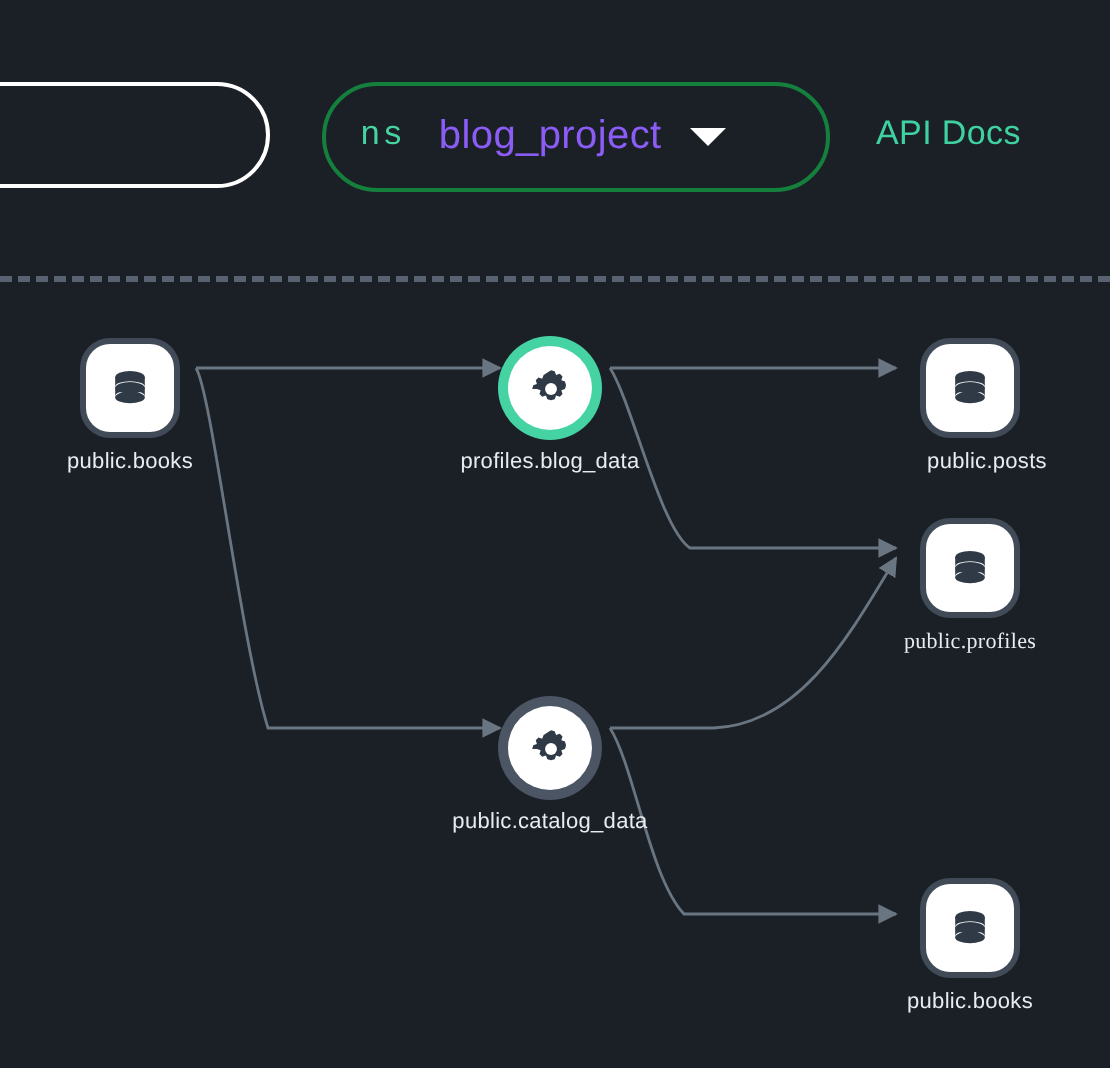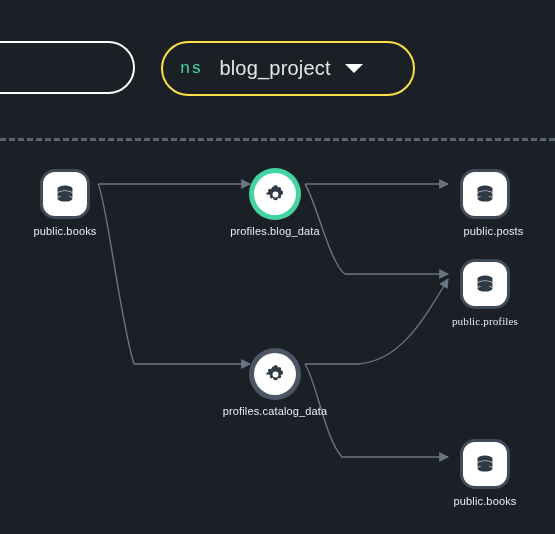--- a/index.html
+++ b/index.html
@@ -38,36 +38,36 @@
     box-sizing: border-box;
     background: transparent;
   }
 
   #namespace-pill {
     position: absolute;
     left: 161px;
     top: 41px;
     width: 254px;
     height: 55px;
-    border: 2px solid #fde047;
+    border: 2px solid #15803d;
     border-radius: 30px;
     box-sizing: border-box;
     display: flex;
     align-items: center;
     background: transparent;
   }
   #ns-badge {
     color: #46d3a0;
     font-family: "Liberation Mono", "DejaVu Sans Mono", monospace;
     font-size: 17px;
     letter-spacing: 1px;
     margin-left: 17px;
   }
   #ns-name {
-    color: #e5e5e5;
+    color: #8b5cf6;
     font-size: 20px;
     margin-left: 17px;
     letter-spacing: 0.2px;
   }
   #ns-caret {
     margin-left: 14px;
     width: 0; height: 0;
     border-left: 9px solid transparent;
     border-right: 9px solid transparent;
     border-top: 9px solid #ffffff;
@@ -157,20 +157,21 @@
   <div id="search-pill">
     
   </div>
 
   <div id="namespace-pill">
     <span id="ns-badge">ns</span>
     <span id="ns-name">blog_project</span>
     <span id="ns-caret"></span>
   </div>
 
+  <div id="api-docs">API Docs</div>
 
   <div id="divider"></div>
 </div>
 
 <div id="canvas">
 
   <svg id="edges" viewBox="0 0 555 395" xmlns="http://www.w3.org/2000/svg">
     <defs>
       <marker id="arrow" viewBox="0 0 10 10" refX="9" refY="5" markerWidth="7" markerHeight="7" orient="auto-start-reverse">
         <path d="M 0 0 L 10 5 L 0 10 z" fill="#6a7582"></path>
@@ -257,21 +258,21 @@
 
   <div class="node" style="left:275px; top:235px;">
     <div class="node-icon-wrap">
       <div class="fn-box ring-muted">
         <svg width="23" height="23" viewBox="0 0 24 24">
           <path fill="#2f3a46" d="M12 2.2l1.9.55.75 1.9 1.95-.6 1.4 1.4-.6 1.95 1.9.75.55 1.9-.55 1.9-1.9.75.6 1.95-1.4 1.4-1.95-.6-.75 1.9-1.9.55-1.9-.55-.75-1.9-1.95.6-1.4-1.4.6-1.95-1.9-.75L2.2 12l.55-1.9 1.9-.75-.6-1.95 1.4-1.4 1.95.6.75-1.9z"></path>
           <circle cx="12" cy="12" r="3.1" fill="#ffffff"></circle>
         </svg>
       </div>
     </div>
-    <div class="node-label" style="top:31px;">profiles.catalog_data</div>
+    <div class="node-label" style="top:31px;">public.catalog_data</div>
   </div>
 
   <div class="node" style="left:485px; top:325px;">
     <div class="node-icon-wrap">
       <div class="table-box">
         <svg width="24" height="24" viewBox="0 0 24 24">
           <ellipse cx="12" cy="6.6" rx="7.4" ry="3.1" fill="#2f3a46"></ellipse>
           <path d="M4.6 6.6 v4.4 c0 1.7 3.3 3.1 7.4 3.1 s7.4-1.4 7.4-3.1 V6.6" fill="#2f3a46"></path>
           <path d="M4.6 11.5 v4.4 c0 1.7 3.3 3.1 7.4 3.1 s7.4-1.4 7.4-3.1 v-4.4" fill="#2f3a46"></path>
           <ellipse cx="12" cy="11.2" rx="7.4" ry="2.6" fill="#ffffff"></ellipse>

